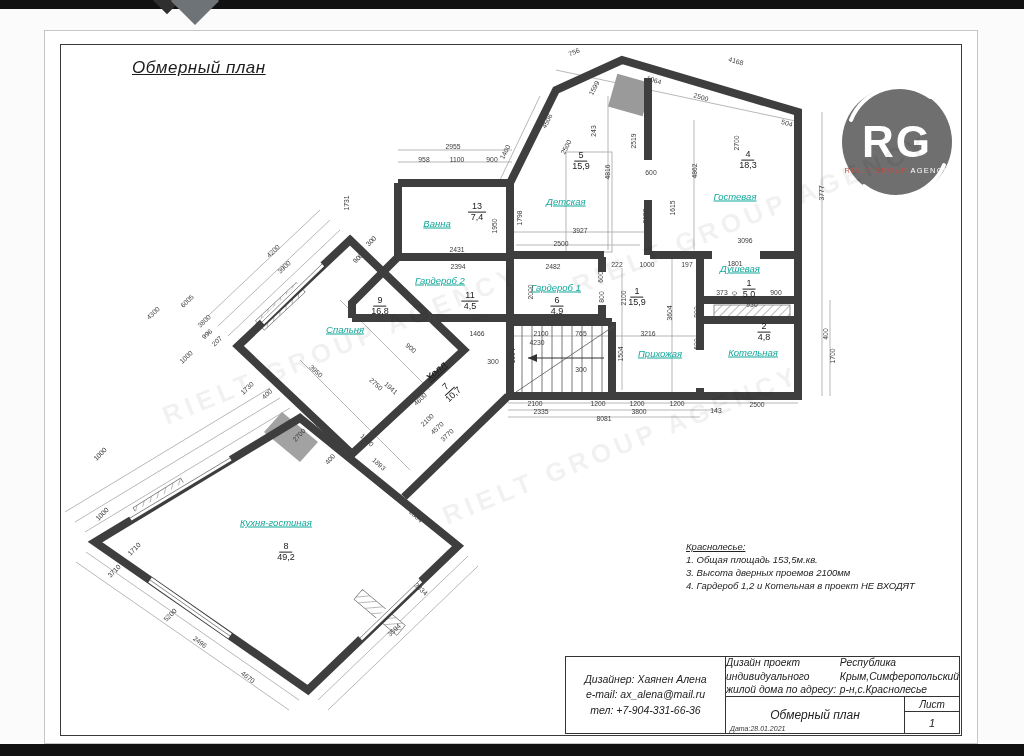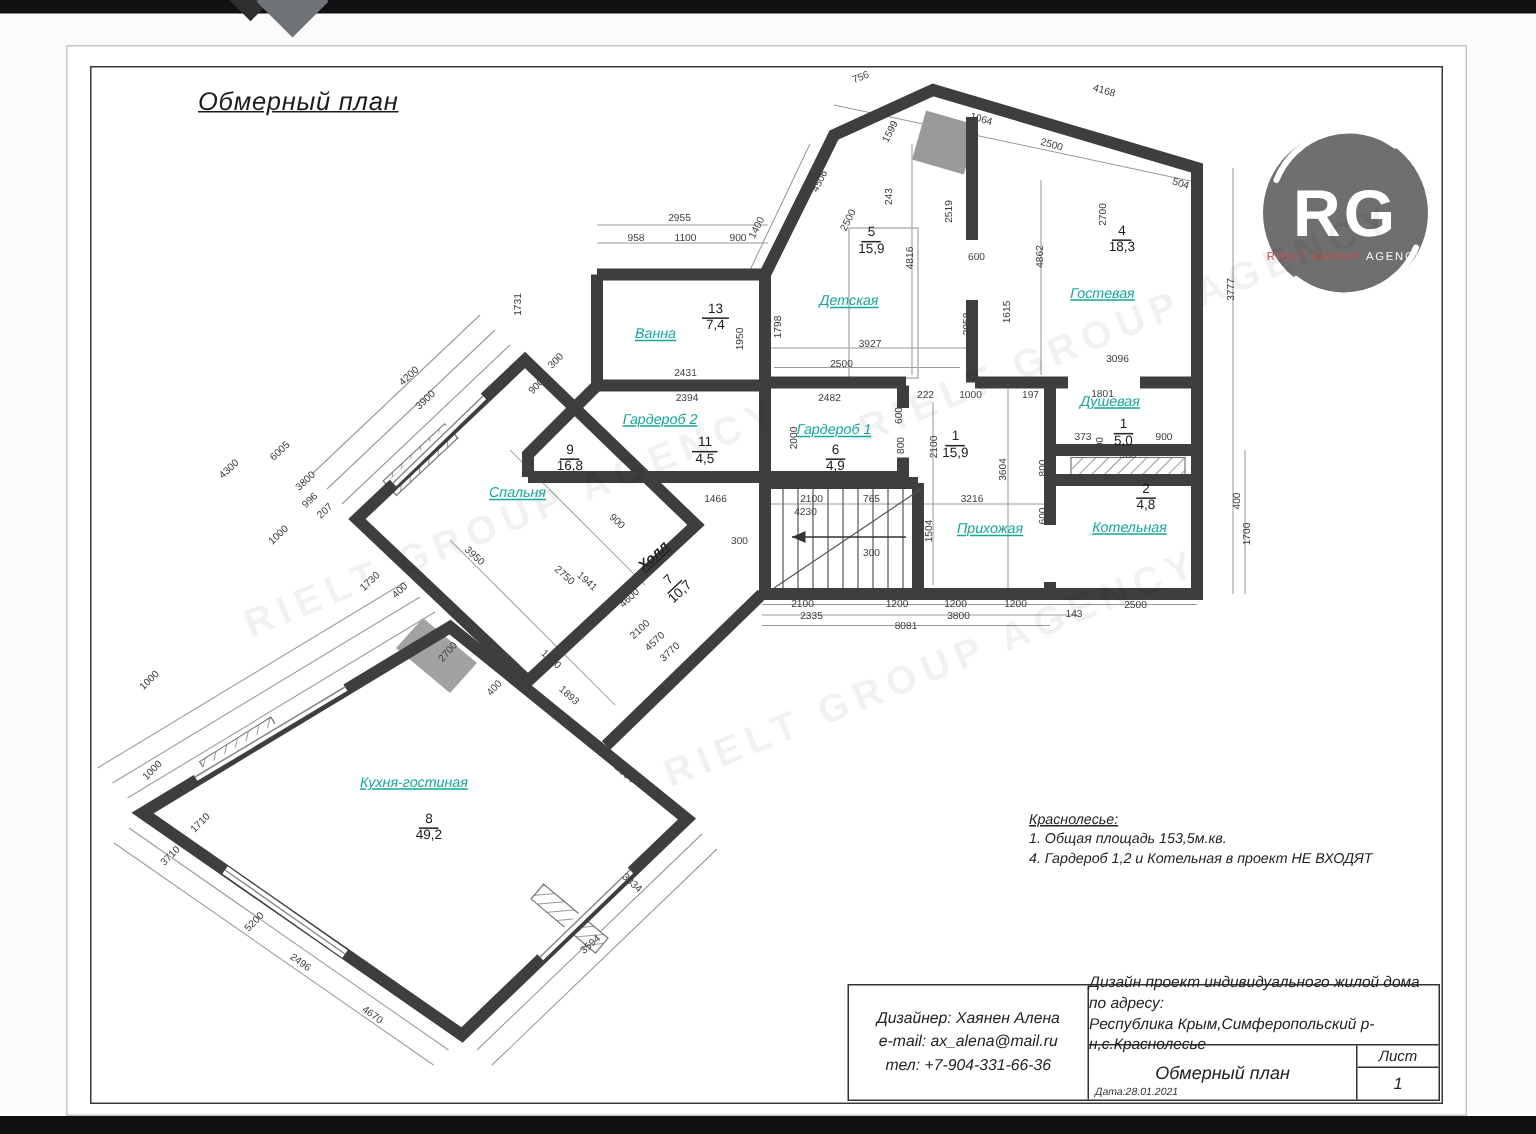--- a/index.html
+++ b/index.html
@@ -30,21 +30,21 @@
   
   #notes{left:686px;top:540px;width:270px;font-size:9.5px;font-style:italic;color:#222;line-height:1.38;}
   #notes .nh{text-decoration:underline;}
   
   #tblock{left:565px;top:656px;width:395px;height:78px;border:1.2px solid #333;
     box-sizing:border-box;display:flex;font-style:italic;color:#222;}
   #tb-left{width:160px;border-right:1.2px solid #333;box-sizing:border-box;display:flex;
     flex-direction:column;justify-content:center;align-items:center;font-size:10.5px;line-height:1.45;}
   #tb-right{flex:1;display:flex;flex-direction:column;}
   #tb-addr{height:40px;border-bottom:1.2px solid #333;box-sizing:border-box;display:flex;
-    flex-direction:column;justify-content:center;align-items:center;font-size:10.3px;line-height:1.35;}
+    flex-direction:row;justify-content:center;align-items:center;font-size:10.3px;line-height:1.35;}
   #tb-bottom{flex:1;display:flex;}
   #tb-doc{flex:1;position:relative;border-right:1.2px solid #333;box-sizing:border-box;
     display:flex;align-items:center;justify-content:center;font-size:12px;}
   #tb-date{position:absolute;left:4px;bottom:1px;font-size:7px;color:#333;}
   #tb-sheet{width:54px;display:flex;flex-direction:column;}
   #tb-sheet-label{height:15px;border-bottom:1.2px solid #333;box-sizing:border-box;
     display:flex;align-items:center;justify-content:center;font-size:10px;}
   #tb-sheet-num{flex:1;display:flex;align-items:center;justify-content:center;font-size:11px;}
 </style>
 </head>
@@ -308,20 +308,21 @@
       <span class="dim" style="left: 416px; top: 516px; transform: translate(-50%, -50%) rotate(42deg);">2004</span>
       <span class="dim" style="left: 421px; top: 589px; transform: translate(-50%, -50%) rotate(42deg);">3834</span>
       <span class="dim" style="left: 200px; top: 642px; transform: translate(-50%, -50%) rotate(36deg);">2496</span>
       <span class="dim" style="left: 248px; top: 677px; transform: translate(-50%, -50%) rotate(36deg);">4670</span>
       <span class="dim" style="left: 394px; top: 630px; transform: translate(-50%, -50%) rotate(-42deg);">3594</span>
     </div>
 
   <div class="abs" id="notes">
     <div class="nh">Краснолесье:</div>
     <div>1. Общая площадь  153,5м.кв.</div>
+    <div>3.  Высота дверных проемов 2100мм</div>
     <div>4. Гардероб 1,2 и Котельная в проект НЕ ВХОДЯТ</div>
   </div>
 
   <div class="abs" id="tblock">
     <div id="tb-left">
       <div>Дизайнер: Хаянен Алена</div>
       <div>e-mail: ax_alena@mail.ru</div>
       <div>тел: +7-904-331-66-36</div>
     </div>
     <div id="tb-right">

